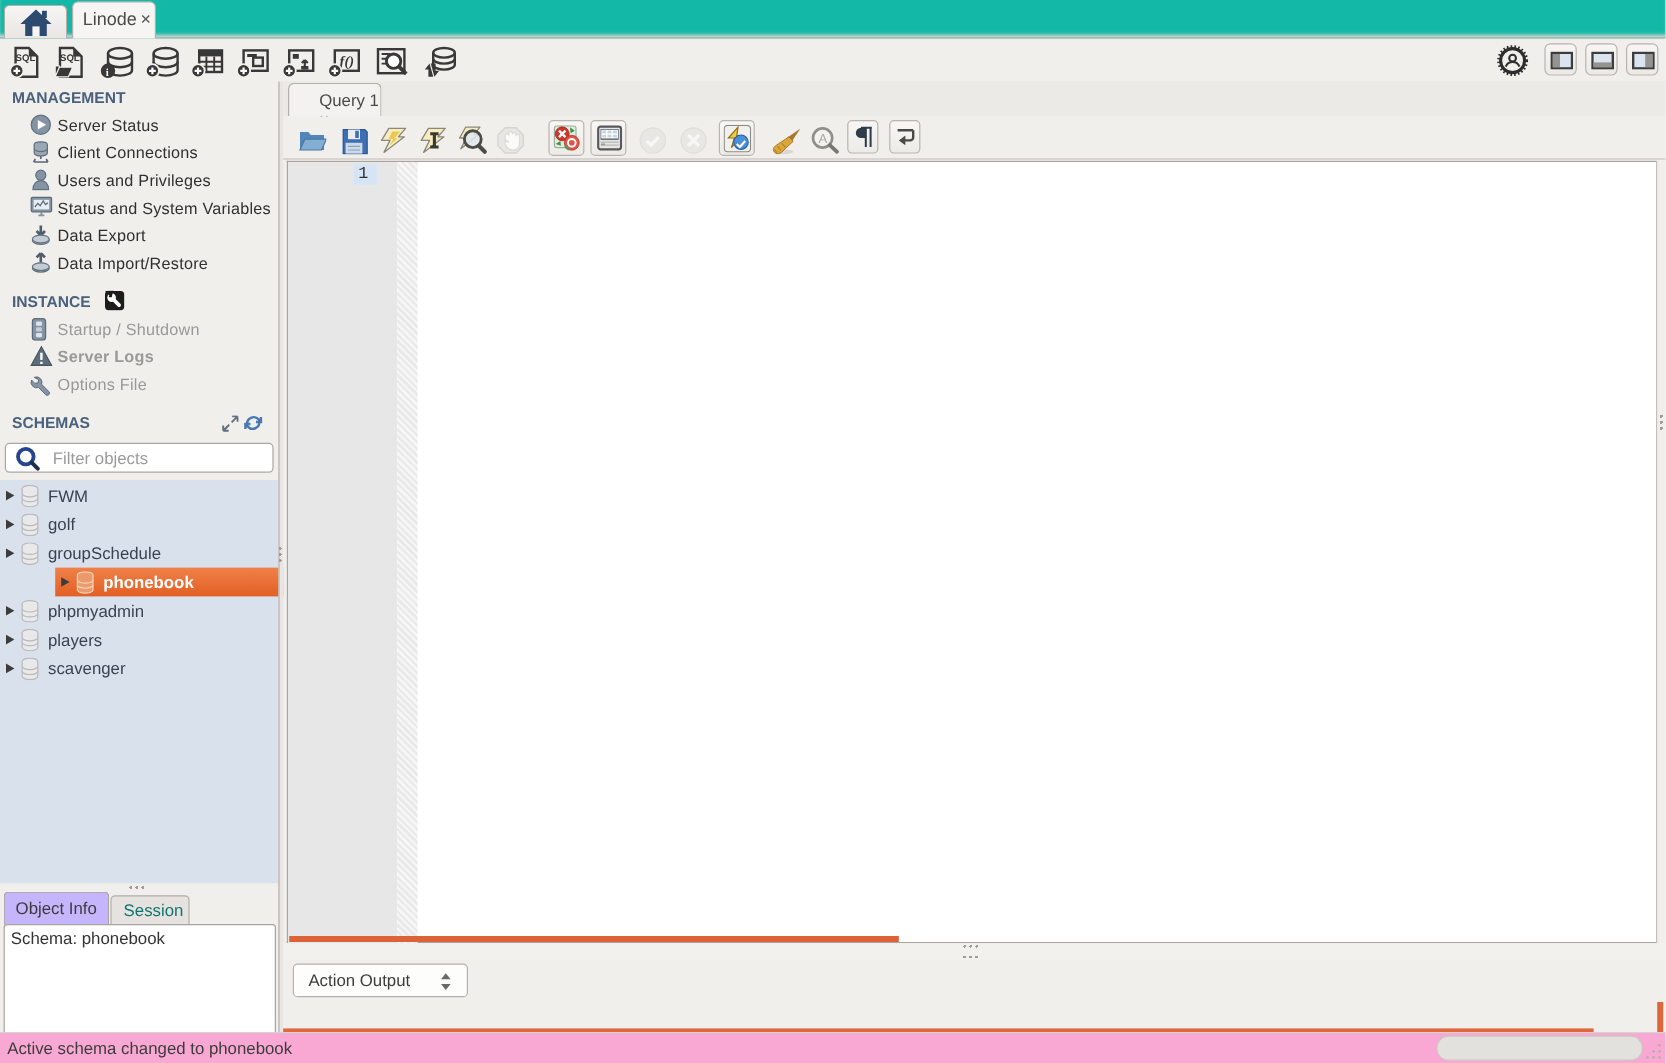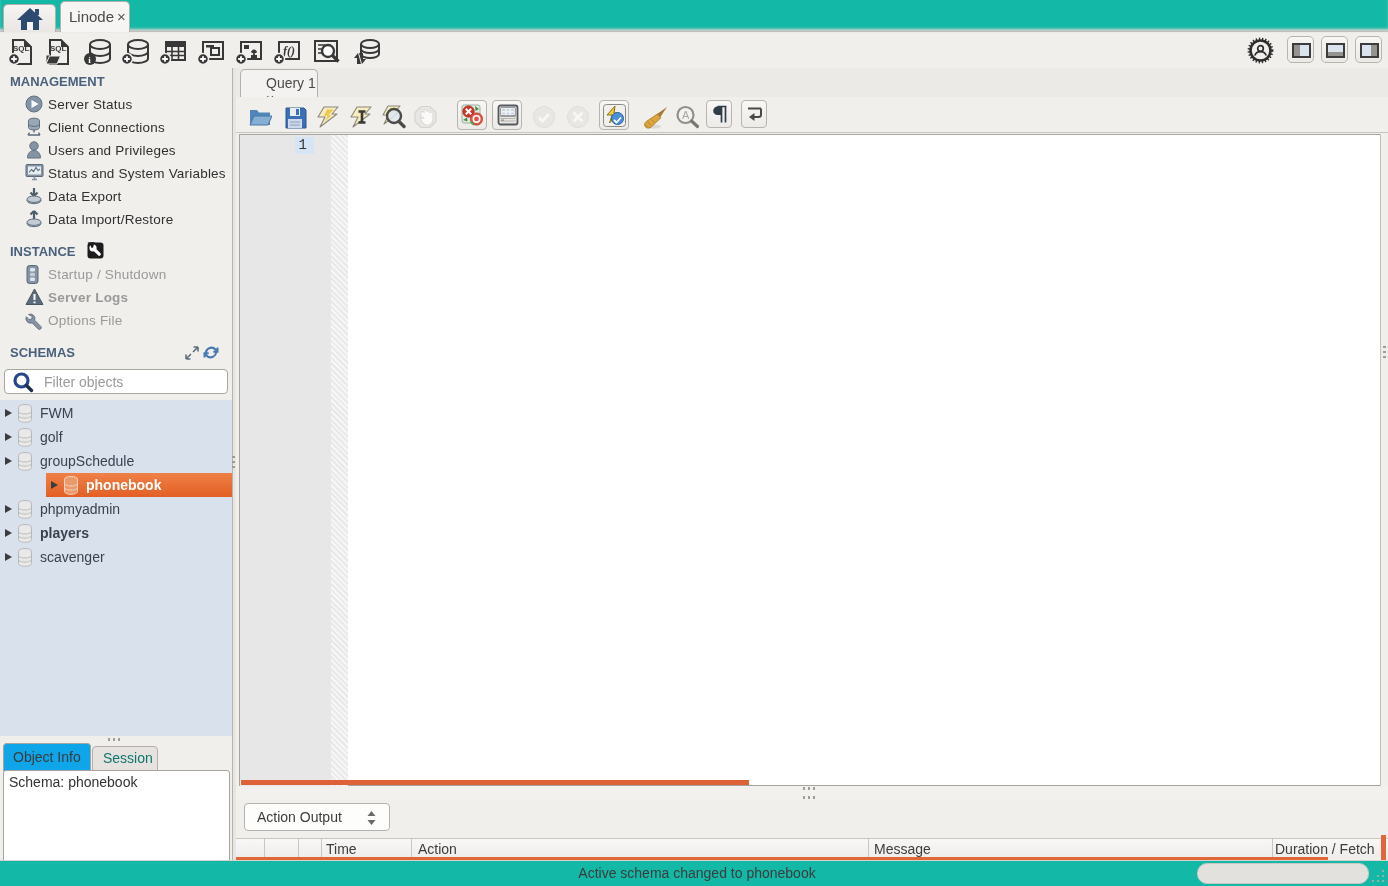--- a/index.html
+++ b/index.html
@@ -66,21 +66,21 @@
 
 
 #aodrop { position:absolute; left:8px; top:735px; width:146px; height:28px; background:#fdfdfc; border:1px solid #b5b2ae; border-radius:4px; font-size:14px; color:#3c3c3c; padding:5px 0 0 12px; }
 #aohead { position:absolute; left:0; top:770px; width:1152px; height:20px; background:linear-gradient(#f8f7f6,#efedea); border-top:1px solid #c9c6c2; }
 .aocol { position:absolute; top:0; height:20px; border-left:1px solid #c9c6c2; }
 .aoht { position:absolute; top:2px; font-size:14px; color:#3c3c3c; }
 #aohline { position:absolute; left:0px; top:789px; width:1092px; height:3px; background:#e0673a; }
 #aovline { position:absolute; left:1145px; top:767px; width:5px; height:25px; background:#e0673a; }
 
 
-#statusbar { left:0; top:860px; width:1388px; height:26px; background:#14b8a6; border-top:1px solid #d5d2ce; font-size:14px; color:#3c3c3c; padding:4px 0 0 6px;text-align:center; }
+#statusbar { left:0; top:860px; width:1388px; height:26px; background:#f9a8d4; border-top:1px solid #d5d2ce; font-size:14px; color:#3c3c3c; padding:4px 0 0 6px; }
 .dots3h { position:absolute; width:14px; height:3px; background:radial-gradient(circle 1.2px at 2px 1.5px,#a09d99 99%,transparent), radial-gradient(circle 1.2px at 7px 1.5px,#a09d99 99%,transparent), radial-gradient(circle 1.2px at 12px 1.5px,#a09d99 99%,transparent); }
 .dots3v { position:absolute; width:3px; height:14px; background:radial-gradient(circle 1.2px at 1.5px 2px,#a09d99 99%,transparent), radial-gradient(circle 1.2px at 1.5px 7px,#a09d99 99%,transparent), radial-gradient(circle 1.2px at 1.5px 12px,#a09d99 99%,transparent); }
 #pill { position:absolute; left:1197px; top:863px; width:172px; height:21px; background:#e3e1dd; border:1px solid #cbc8c4; border-radius:10px; }
 </style>
 </head>
 <body>
 <div class="abs" id="tabstrip">
   <div class="abs" id="hometab">
     <svg width="30" height="26" viewBox="0 0 30 26" style="position:absolute;left:11px;top:1px;">
       <path d="M15 2 L2 14 h4 v10 h18 v-10 h4 z" fill="#2d4a70"></path>
@@ -299,40 +299,40 @@
       </div>
     <div class="srow" style="top:97px;padding-left:25px;">
         <div class="tri"></div>
         <svg width="16" height="19" viewBox="0 0 16 19">
           <ellipse cx="8" cy="3.2" rx="6.5" ry="2.7" fill="#e9e9e9" stroke="#b9b9b9" stroke-width="1"></ellipse>
           <path d="M1.5 3.2 v12.4 c0 1.5 2.9 2.7 6.5 2.7 s6.5 -1.2 6.5 -2.7 v-12.4" fill="#e9e9e9" stroke="#b9b9b9" stroke-width="1"></path>
           <path d="M1.5 7.3 c0 1.5 2.9 2.7 6.5 2.7 s6.5 -1.2 6.5 -2.7 M1.5 11.4 c0 1.5 2.9 2.7 6.5 2.7 s6.5 -1.2 6.5 -2.7" fill="none" stroke="#b9b9b9" stroke-width="1"></path>
         </svg>
         <div class="txt">phpmyadmin</div>
       </div>
-    <div class="srow" style="top:121px;font-weight:bold;">
+    <div class="srow" style="top:121px;">
         <div class="tri"></div>
         <svg width="16" height="19" viewBox="0 0 16 19">
           <ellipse cx="8" cy="3.2" rx="6.5" ry="2.7" fill="#e9e9e9" stroke="#b9b9b9" stroke-width="1"></ellipse>
           <path d="M1.5 3.2 v12.4 c0 1.5 2.9 2.7 6.5 2.7 s6.5 -1.2 6.5 -2.7 v-12.4" fill="#e9e9e9" stroke="#b9b9b9" stroke-width="1"></path>
           <path d="M1.5 7.3 c0 1.5 2.9 2.7 6.5 2.7 s6.5 -1.2 6.5 -2.7 M1.5 11.4 c0 1.5 2.9 2.7 6.5 2.7 s6.5 -1.2 6.5 -2.7" fill="none" stroke="#b9b9b9" stroke-width="1"></path>
         </svg>
         <div class="txt">players</div>
       </div>
     <div class="srow" style="top:145px;">
         <div class="tri"></div>
         <svg width="16" height="19" viewBox="0 0 16 19">
           <ellipse cx="8" cy="3.2" rx="6.5" ry="2.7" fill="#e9e9e9" stroke="#b9b9b9" stroke-width="1"></ellipse>
           <path d="M1.5 3.2 v12.4 c0 1.5 2.9 2.7 6.5 2.7 s6.5 -1.2 6.5 -2.7 v-12.4" fill="#e9e9e9" stroke="#b9b9b9" stroke-width="1"></path>
           <path d="M1.5 7.3 c0 1.5 2.9 2.7 6.5 2.7 s6.5 -1.2 6.5 -2.7 M1.5 11.4 c0 1.5 2.9 2.7 6.5 2.7 s6.5 -1.2 6.5 -2.7" fill="none" stroke="#b9b9b9" stroke-width="1"></path>
         </svg>
         <div class="txt">scavenger</div>
       </div>
   </div>
-  <div class="otab" style="left:3px; top:675px; width:88px; height:28px; background:#0ea5e9; border:1px solid #a6a3a0; border-bottom:none; border-radius:4px 4px 0 0; padding:5px 0 0 9px;">Object Info</div>
+  <div class="otab" style="left:3px; top:675px; width:88px; height:28px; background:#c4b5fd; border:1px solid #a6a3a0; border-bottom:none; border-radius:4px 4px 0 0; padding:5px 0 0 9px;">Object Info</div>
   <div class="otab" style="left:92px; top:678px; width:66px; height:25px; background:#e5e2df; border:1px solid #b3afab; border-radius:4px 4px 0 0; padding:3px 0 0 10px; color:#0f766e;">Session</div>
   <div id="objinfobox">
       <div style="padding:3px 0 0 5px; font-size:14px;">Schema: phonebook</div>
     </div>
 </div>
 <div class="abs" id="sbsplit"></div>
 <div class="abs" id="main">
   <div id="qtabstrip">
       <div id="qtab">Query 1 <span style="color:#555;">×</span></div>
     </div>
@@ -443,32 +443,20 @@
     <div id="hscroll"></div>
   </div>
   <div id="editorstrip"></div>
   <div id="gapstrip"></div>
   <div id="aodrop">Action Output
   <svg style="position:absolute;right:12px;top:6px;" width="11" height="16" viewBox="0 0 11 16">
     <path d="M5.5 1 L9.5 6 h-8 z" fill="#6a6a65"></path>
     <path d="M5.5 15 L1.5 10 h8 z" fill="#6a6a65"></path>
   </svg>
 </div>
-  <div id="aohead">
-    <div class="aocol" style="left:28px;"></div>
-    <div class="aocol" style="left:62px;"></div>
-    <div class="aocol" style="left:85px;"></div>
-    <div class="aoht" style="left:90px;">Time</div>
-    <div class="aocol" style="left:175px;"></div>
-    <div class="aoht" style="left:182px;">Action</div>
-    <div class="aocol" style="left:632px;"></div>
-    <div class="aoht" style="left:638px;">Message</div>
-    <div class="aocol" style="left:1036px;"></div>
-    <div class="aoht" style="left:1039px;">Duration / Fetch</div>
-  </div>
   <div id="aohline"></div>
   <div id="aovline"></div>
 </div>
 <div class="dots3h" style="left:107px; top:738px;"></div>
 <div class="dots3h" style="left:802px; top:787px;"></div>
 <div class="dots3h" style="left:802px; top:796px;"></div>
 <div class="dots3v" style="left:232px; top:455px;"></div>
 <div class="dots3v" style="left:1383px; top:345px;"></div>
 <div class="abs" id="statusbar">Active schema changed to phonebook</div>
 <svg class="abs" style="left:1370px;top:868px;" width="16" height="16" viewBox="0 0 16 16">

